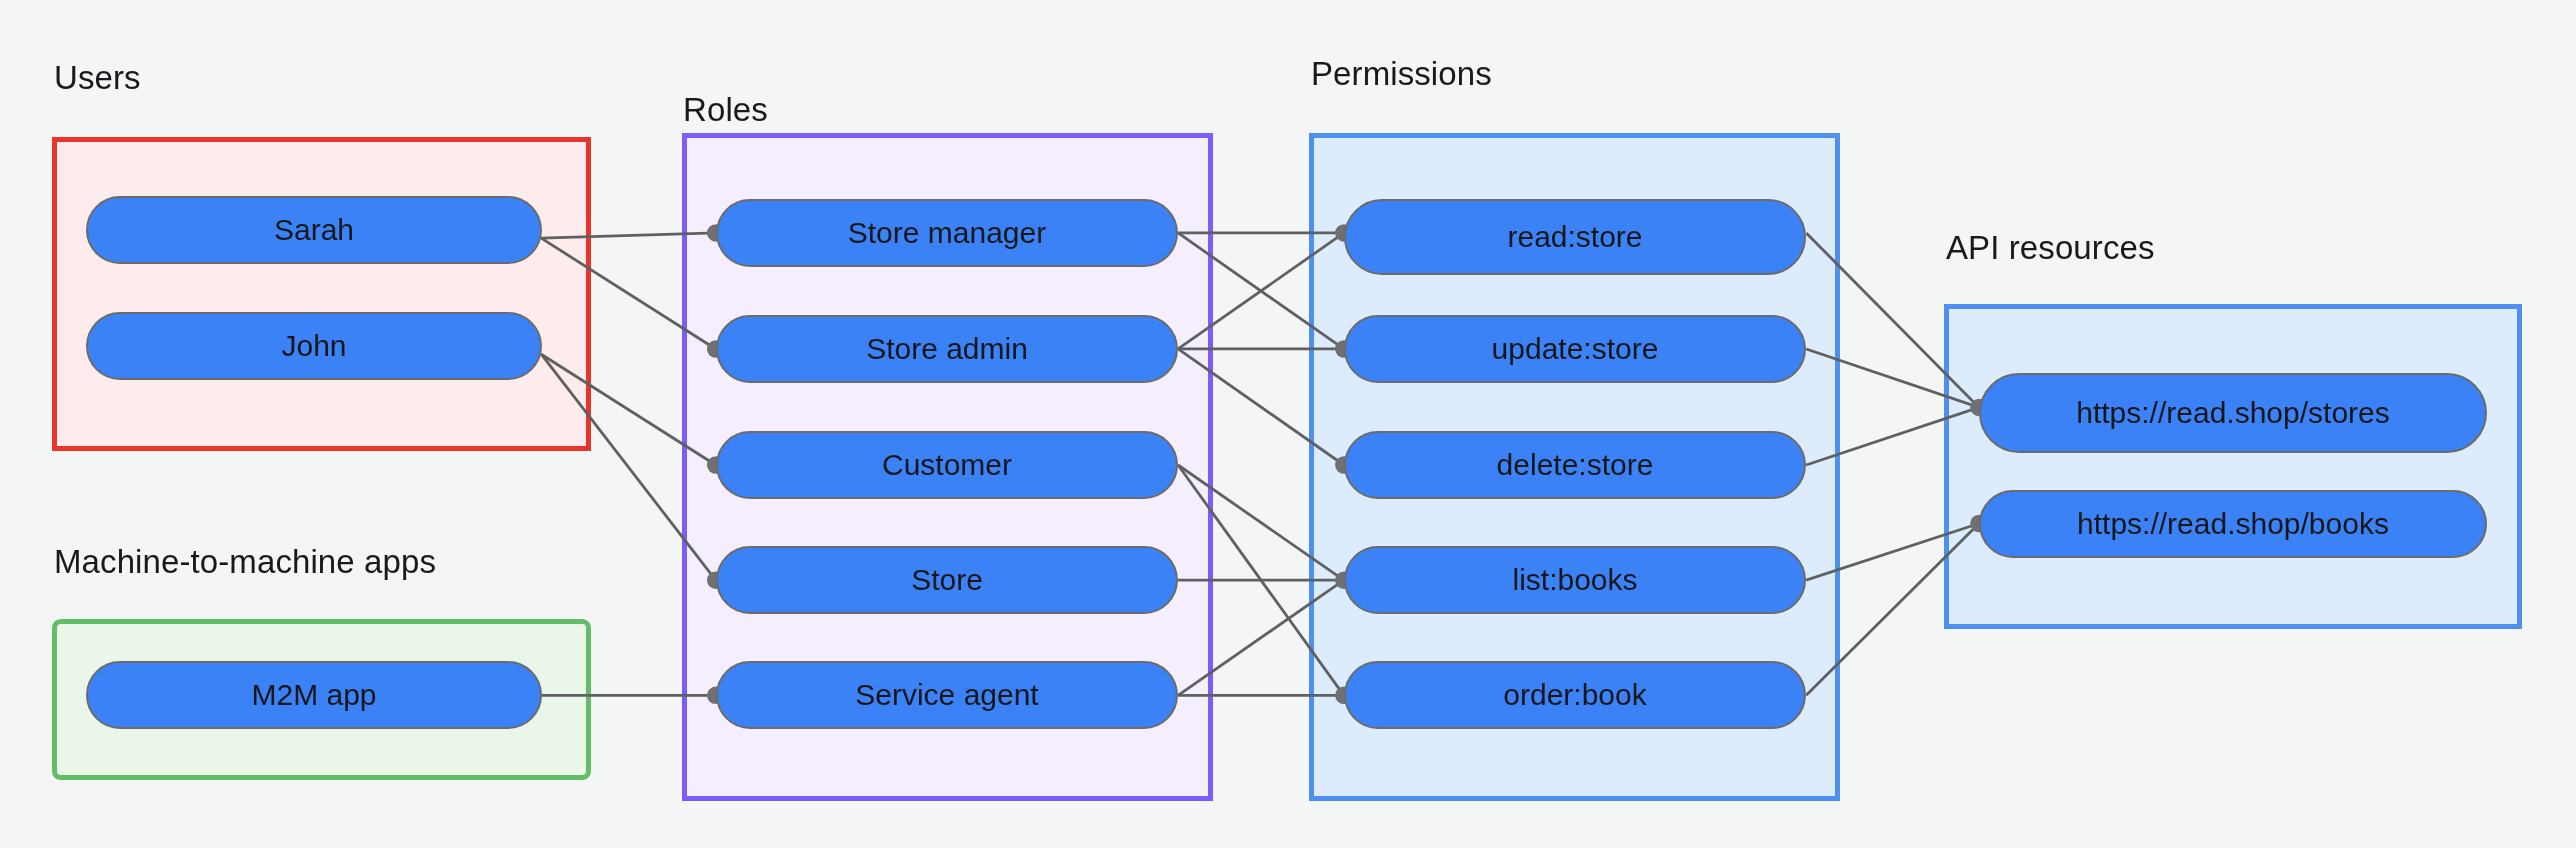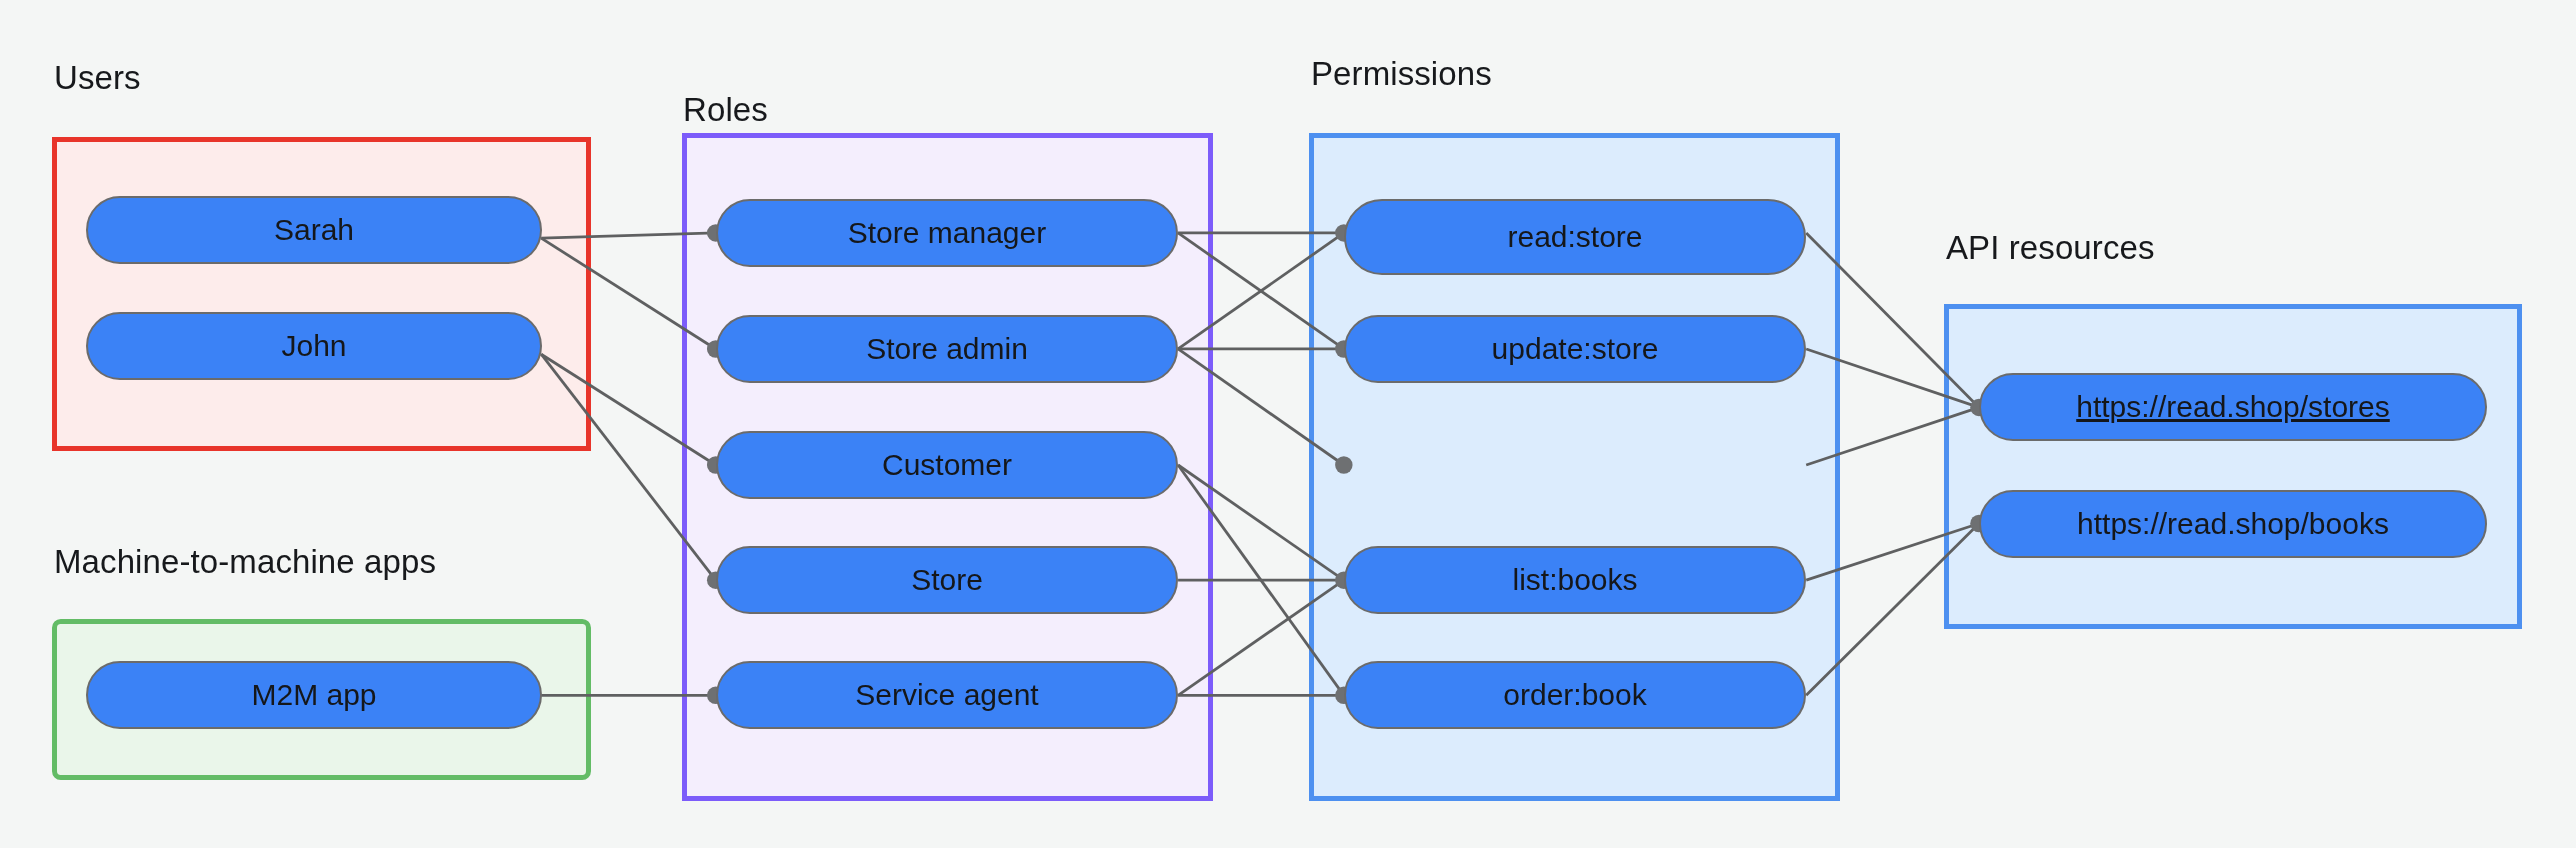--- a/index.html
+++ b/index.html
@@ -120,20 +120,21 @@
   <div class="node" style="left:86px; top:661px; width:456px; height:68px;">M2M app</div>
 
   <div class="node" style="left:716px; top:199px; width:462px; height:68px;">Store manager</div>
   <div class="node" style="left:716px; top:315px; width:462px; height:68px;text-align:right;">Store admin</div>
   <div class="node" style="left:716px; top:431px; width:462px; height:68px;">Customer</div>
   <div class="node" style="left:716px; top:546px; width:462px; height:68px;">Store</div>
   <div class="node" style="left:716px; top:661px; width:462px; height:68px;">Service agent</div>
 
   <div class="node" style="left:1344px; top:199px; width:462px; height:76px;">read:store</div>
   <div class="node" style="left:1344px; top:315px; width:462px; height:68px;">update:store</div>
+  <div class="node" style="left:1344px; top:431px; width:462px; height:68px;">delete:store</div>
   <div class="node" style="left:1344px; top:546px; width:462px; height:68px;">list:books</div>
   <div class="node" style="left:1344px; top:661px; width:462px; height:68px;">order:book</div>
 
-  <div class="node" style="left:1979px; top:373px; width:508px; height:68px;text-decoration:underline;">https://read.shop/stores</div>
+  <div class="node" style="left:1979px; top:373px; width:508px; height:80px;">https://read.shop/stores</div>
   <div class="node" style="left:1979px; top:490px; width:508px; height:68px;">https://read.shop/books</div>
 
 </div>
 
 
 </body></html>

